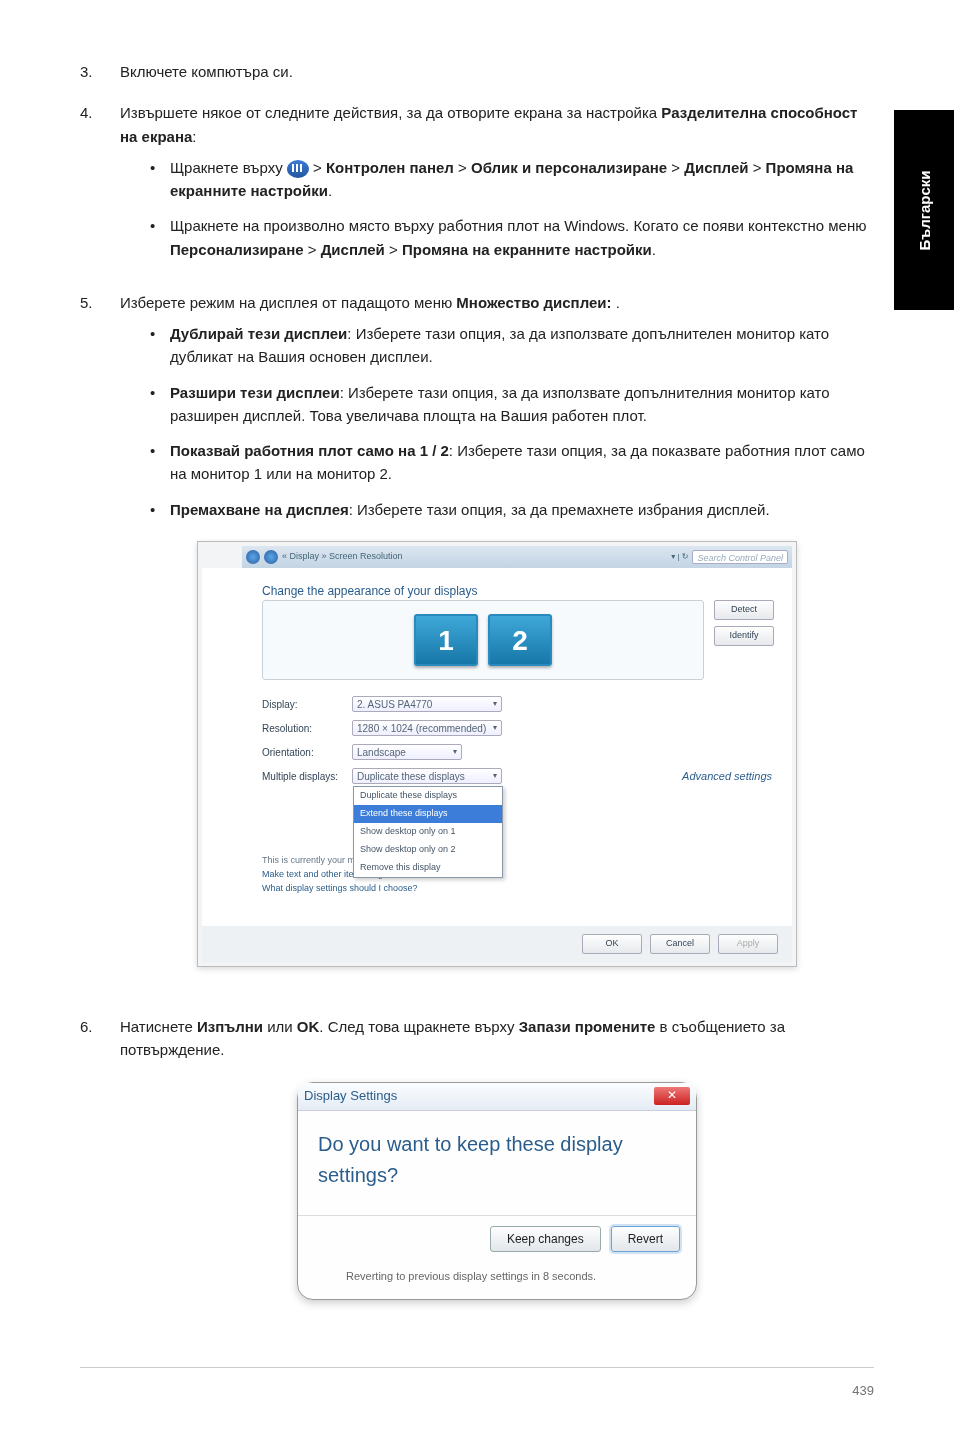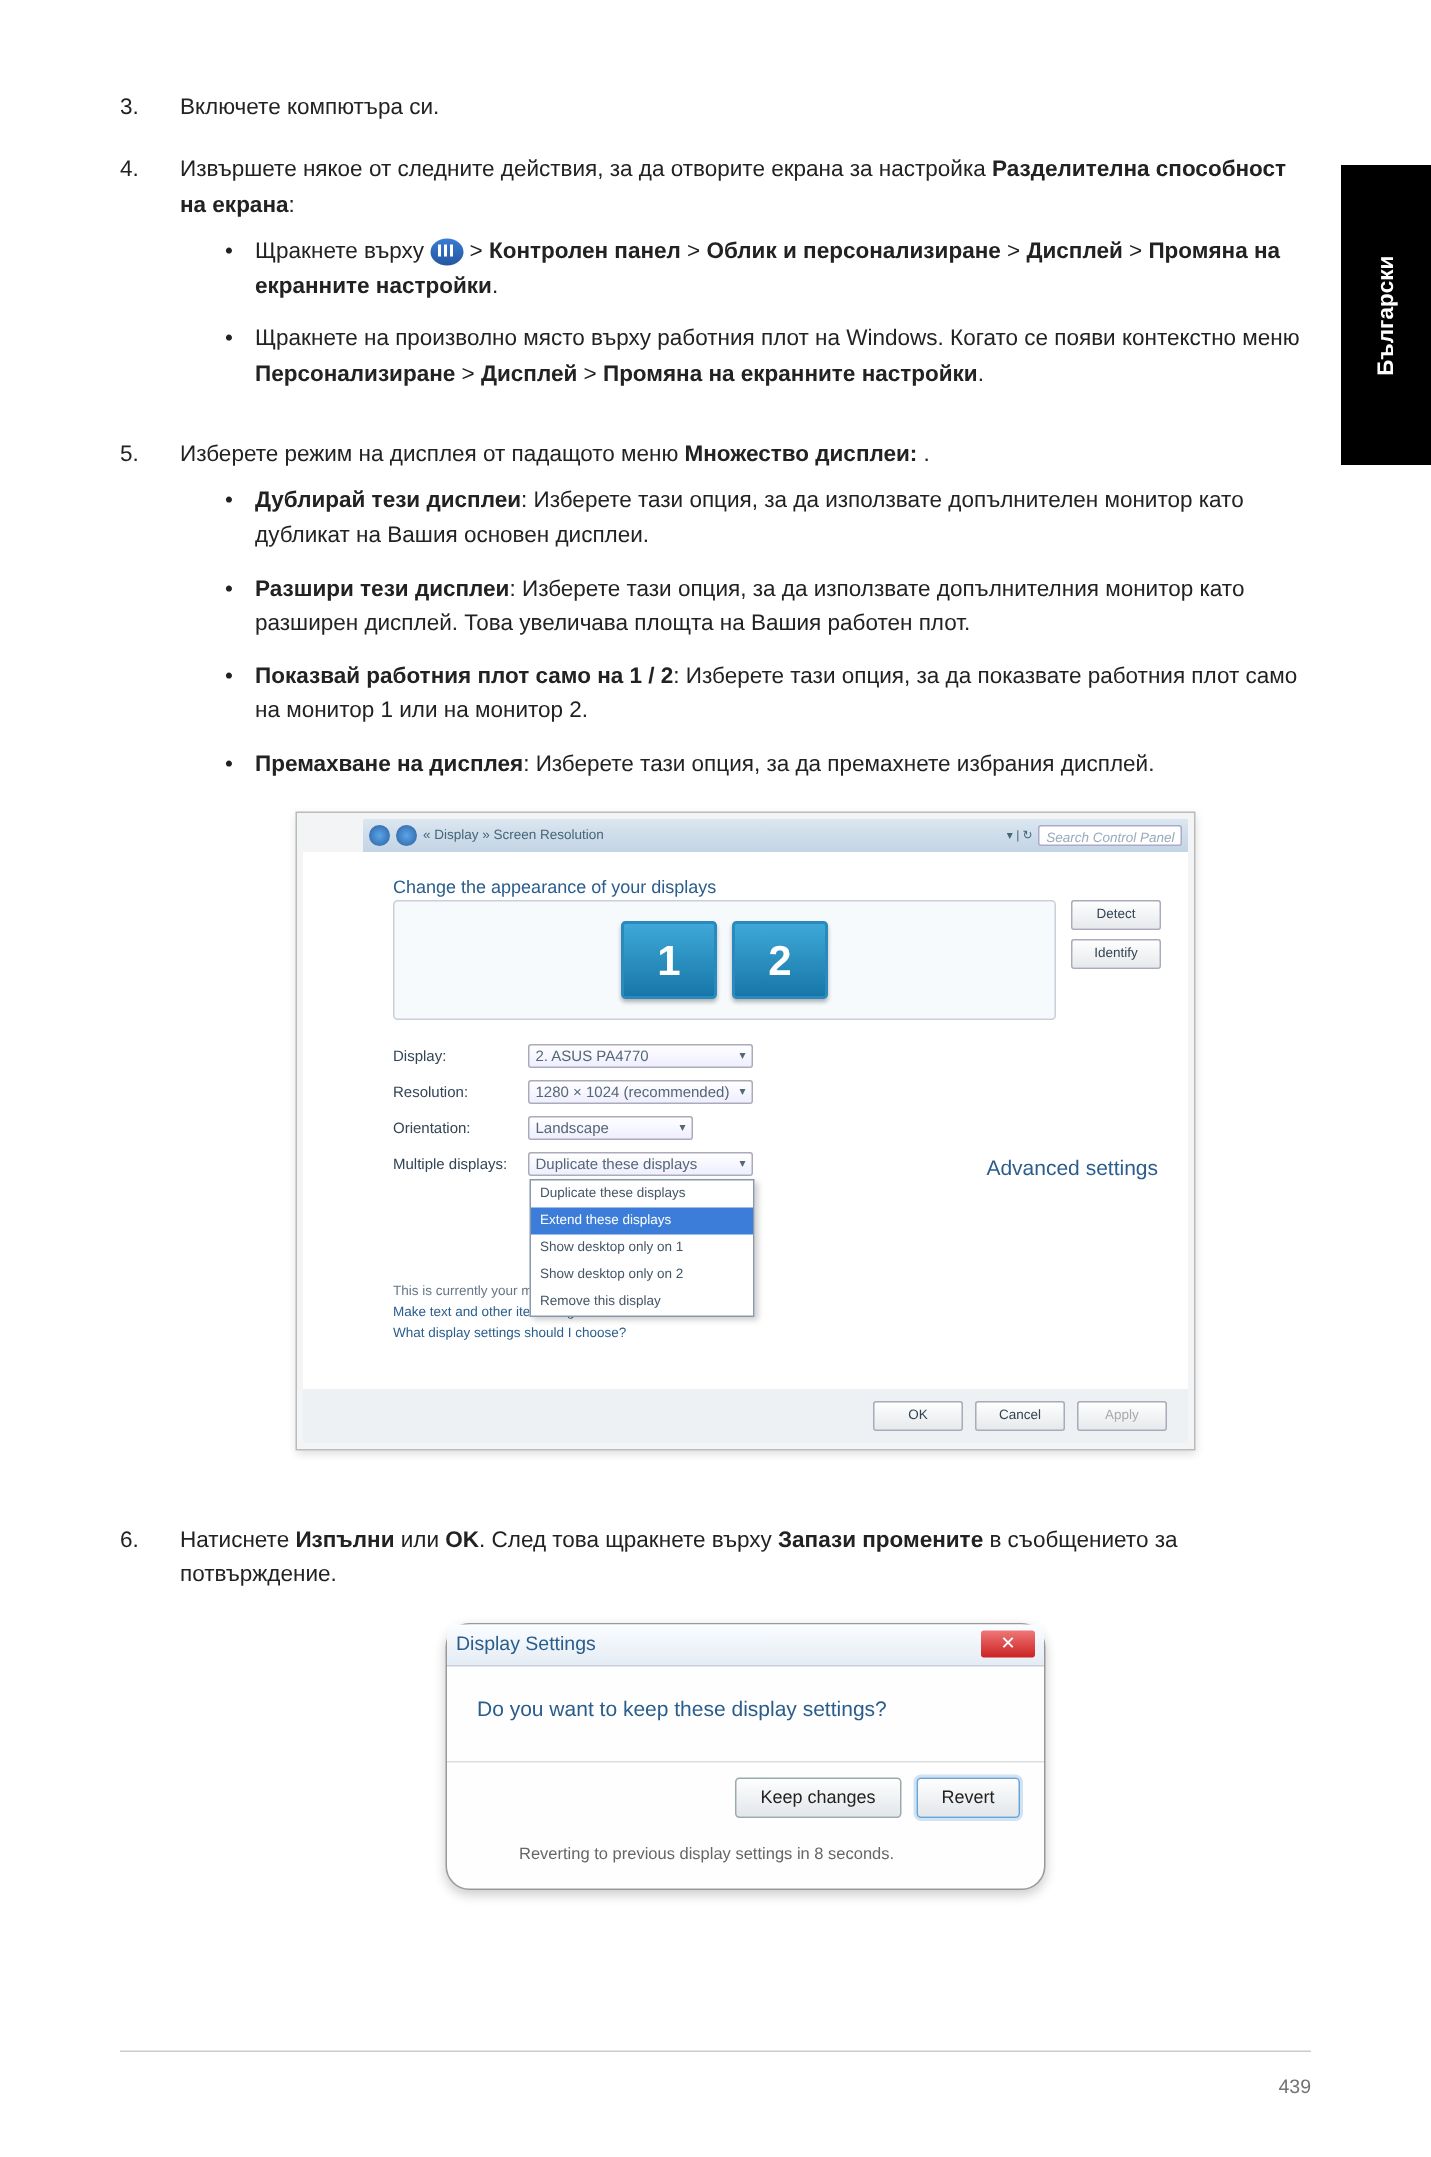--- a/index.html
+++ b/index.html
@@ -33,27 +33,27 @@
   .row { display: flex; align-items: center; font-size: 10px; color: #345; margin-bottom: 8px; }
   .row .lbl { width: 90px; }
   .row .ctrl { flex: 0 0 150px; border: 1px solid #aab; background: linear-gradient(#fff,#eef); padding: 1px 4px; height: 16px; display: flex; align-items: center; justify-content: space-between; border-radius: 2px; color: #567; }
   .row .arrow { font-size: 8px; color: #567; }
   .drop { position: relative; }
   .dropdown { position: absolute; left: 0; top: 17px; width: 150px; background: #fff; border: 1px solid #89a; font-size: 9px; z-index: 5; box-shadow: 2px 2px 4px rgba(0,0,0,.2); }
   .dropdown div { padding: 2px 6px; color: #456; }
   .dropdown .hl { background: #3b7dd8; color: #fff; }
   .smalltxt { font-size: 9px; color: #678; margin-top: 2px; }
   .link { font-size: 9px; color: #2a5d8c; }
-  .adv { position: absolute; right: 20px; top: 200px; font-size: 14px; color: #2a5d8c; }
+  .adv { position: absolute; right: 20px; top: 200px; font-size: 11px; color: #2a5d8c; font-style: italic; }
   .footer-btns { display: flex; gap: 8px; justify-content: flex-end; padding: 8px 14px; background: #eef1f4; }
   .screenshot2 { width: 400px; margin: 20px auto 0 auto; border: 1px solid #999; border-radius: 16px; background: #fefefe; box-shadow: 0 3px 8px rgba(0,0,0,.2); }
   .tb2 { height: 28px; background: linear-gradient(#fbfdff,#e4ecf4); border-bottom: 1px solid #ccd; display: flex; align-items: center; justify-content: space-between; padding: 0 6px; }
   .tb2 .ttl { color: #2a5d8c; font-size: 13px; }
   .close { width: 36px; height: 18px; background: linear-gradient(#e77,#c22); border-radius: 2px; color: #fff; font-size: 12px; text-align: center; line-height: 16px; }
-  .msg { padding: 18px 20px 10px 20px; color: #2a5d8c; font-size: 14px; }
+  .msg { padding: 18px 20px 10px 20px; color: #2a5d8c; font-size: 20px; }
   .divider { height: 1px; background: #ddd; margin: 14px 0 0 0; }
   .btnrow2 { display: flex; gap: 10px; justify-content: flex-end; padding: 10px 16px; }
   .dbtn { font-size: 12px; padding: 3px 16px; border: 1px solid #9aa; background: linear-gradient(#fefefe,#e2e6ea); border-radius: 3px; }
   .dbtn.primary { border: 1px solid #6aa3d8; box-shadow: 0 0 0 2px rgba(106,163,216,.3); }
   .revert { padding: 6px 16px 14px 16px; font-size: 11px; color: #666; margin-left: 32px; }
   .pagenum { position: absolute; bottom: 40px; right: 80px; font-size: 13px; color: #737373; }
   .rule { height: 1px; background: #ccc; position: absolute; bottom: 70px; left: 80px; right: 80px; }
 </style>
 </head>
 <body>

